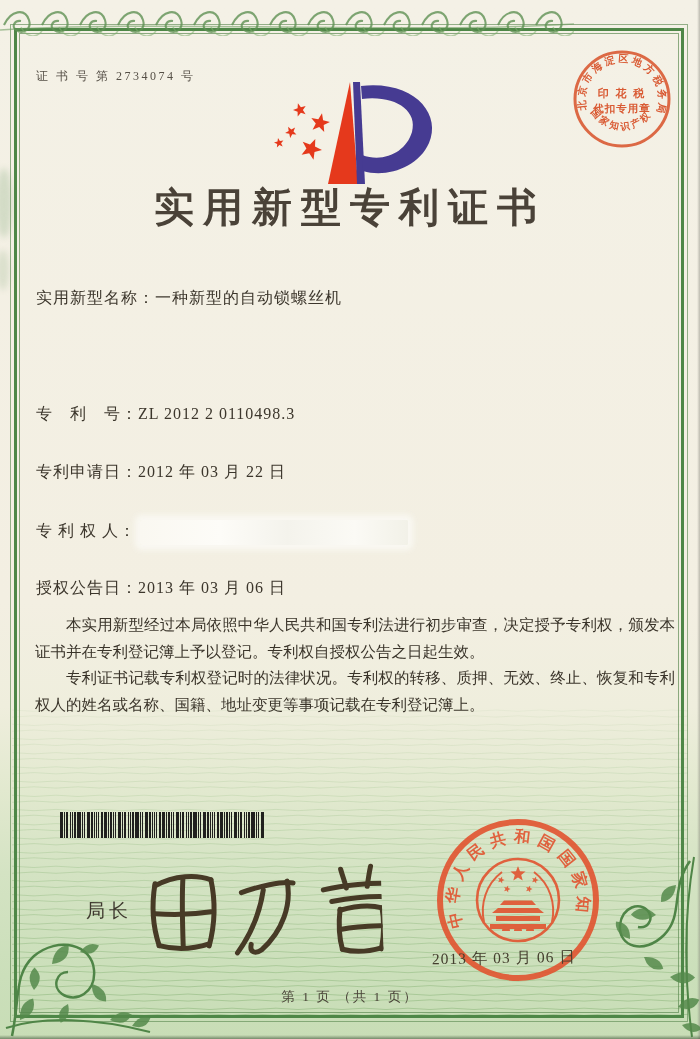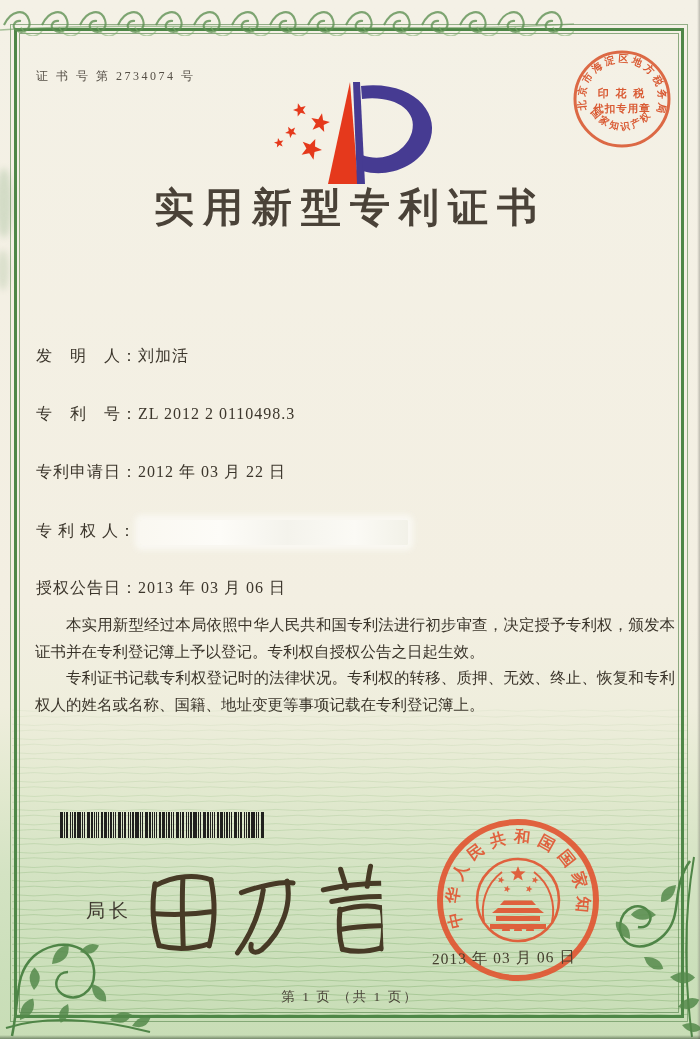--- a/index.html
+++ b/index.html
@@ -153,22 +153,22 @@
              C122,83 144,72 150,52 C156,30 132,15 100,19 Z" fill="#463b92"></path>
   <polygon points="35.9,23.3 38.9,27.2 43.7,26.0 40.9,30.0 43.6,34.2 38.9,32.8 35.7,36.6 35.6,31.7 31.0,29.9 35.6,28.2" fill="#e5391c"></polygon>
       <polygon points="60.0,33.2 61.1,40.2 67.9,41.9 61.7,45.1 62.2,52.1 57.2,47.1 50.6,49.8 53.8,43.5 49.3,38.1 56.3,39.2" fill="#e5391c"></polygon>
       <polygon points="26.1,46.7 29.3,49.5 33.1,47.6 31.5,51.5 34.4,54.6 30.2,54.2 28.2,58.0 27.3,53.8 23.1,53.1 26.7,50.9" fill="#e5391c"></polygon>
       <polygon points="53.3,58.9 53.0,66.6 60.0,69.9 52.5,72.0 51.5,79.7 47.2,73.3 39.6,74.7 44.4,68.6 40.7,61.8 48.0,64.5" fill="#e5391c"></polygon>
       <polygon points="16.0,58.1 17.9,61.1 21.4,60.5 19.1,63.2 20.7,66.4 17.4,65.1 14.9,67.5 15.2,64.0 12.0,62.4 15.5,61.6" fill="#e5391c"></polygon>
     </svg>
 
   <div class="abs title" style="z-index:3">实用新型专利证书</div>
 
-  <div class="abs field" style="top:346px;z-index:3">
-    <span class="lab">发　明　人：</span><span>刘加活</span>
+  <div class="abs field" style="top:288px;z-index:3">
+    <span class="lab">实用新型名称：</span><span>一种新型的自动锁螺丝机</span>
   </div>
   <div class="abs field" style="top:404px;z-index:3">
     <span class="lab">专　利　号：</span><span>ZL 2012 2 0110498.3</span>
   </div>
   <div class="abs field" style="top:462px;z-index:3">
     <span class="lab">专利申请日：</span><span>2012 年 03 月 22 日</span>
   </div>
   <div class="abs field" style="top:520px;z-index:3">
     <span class="lab">专 利 权 人：</span><span class="redacted"></span>
   </div>

